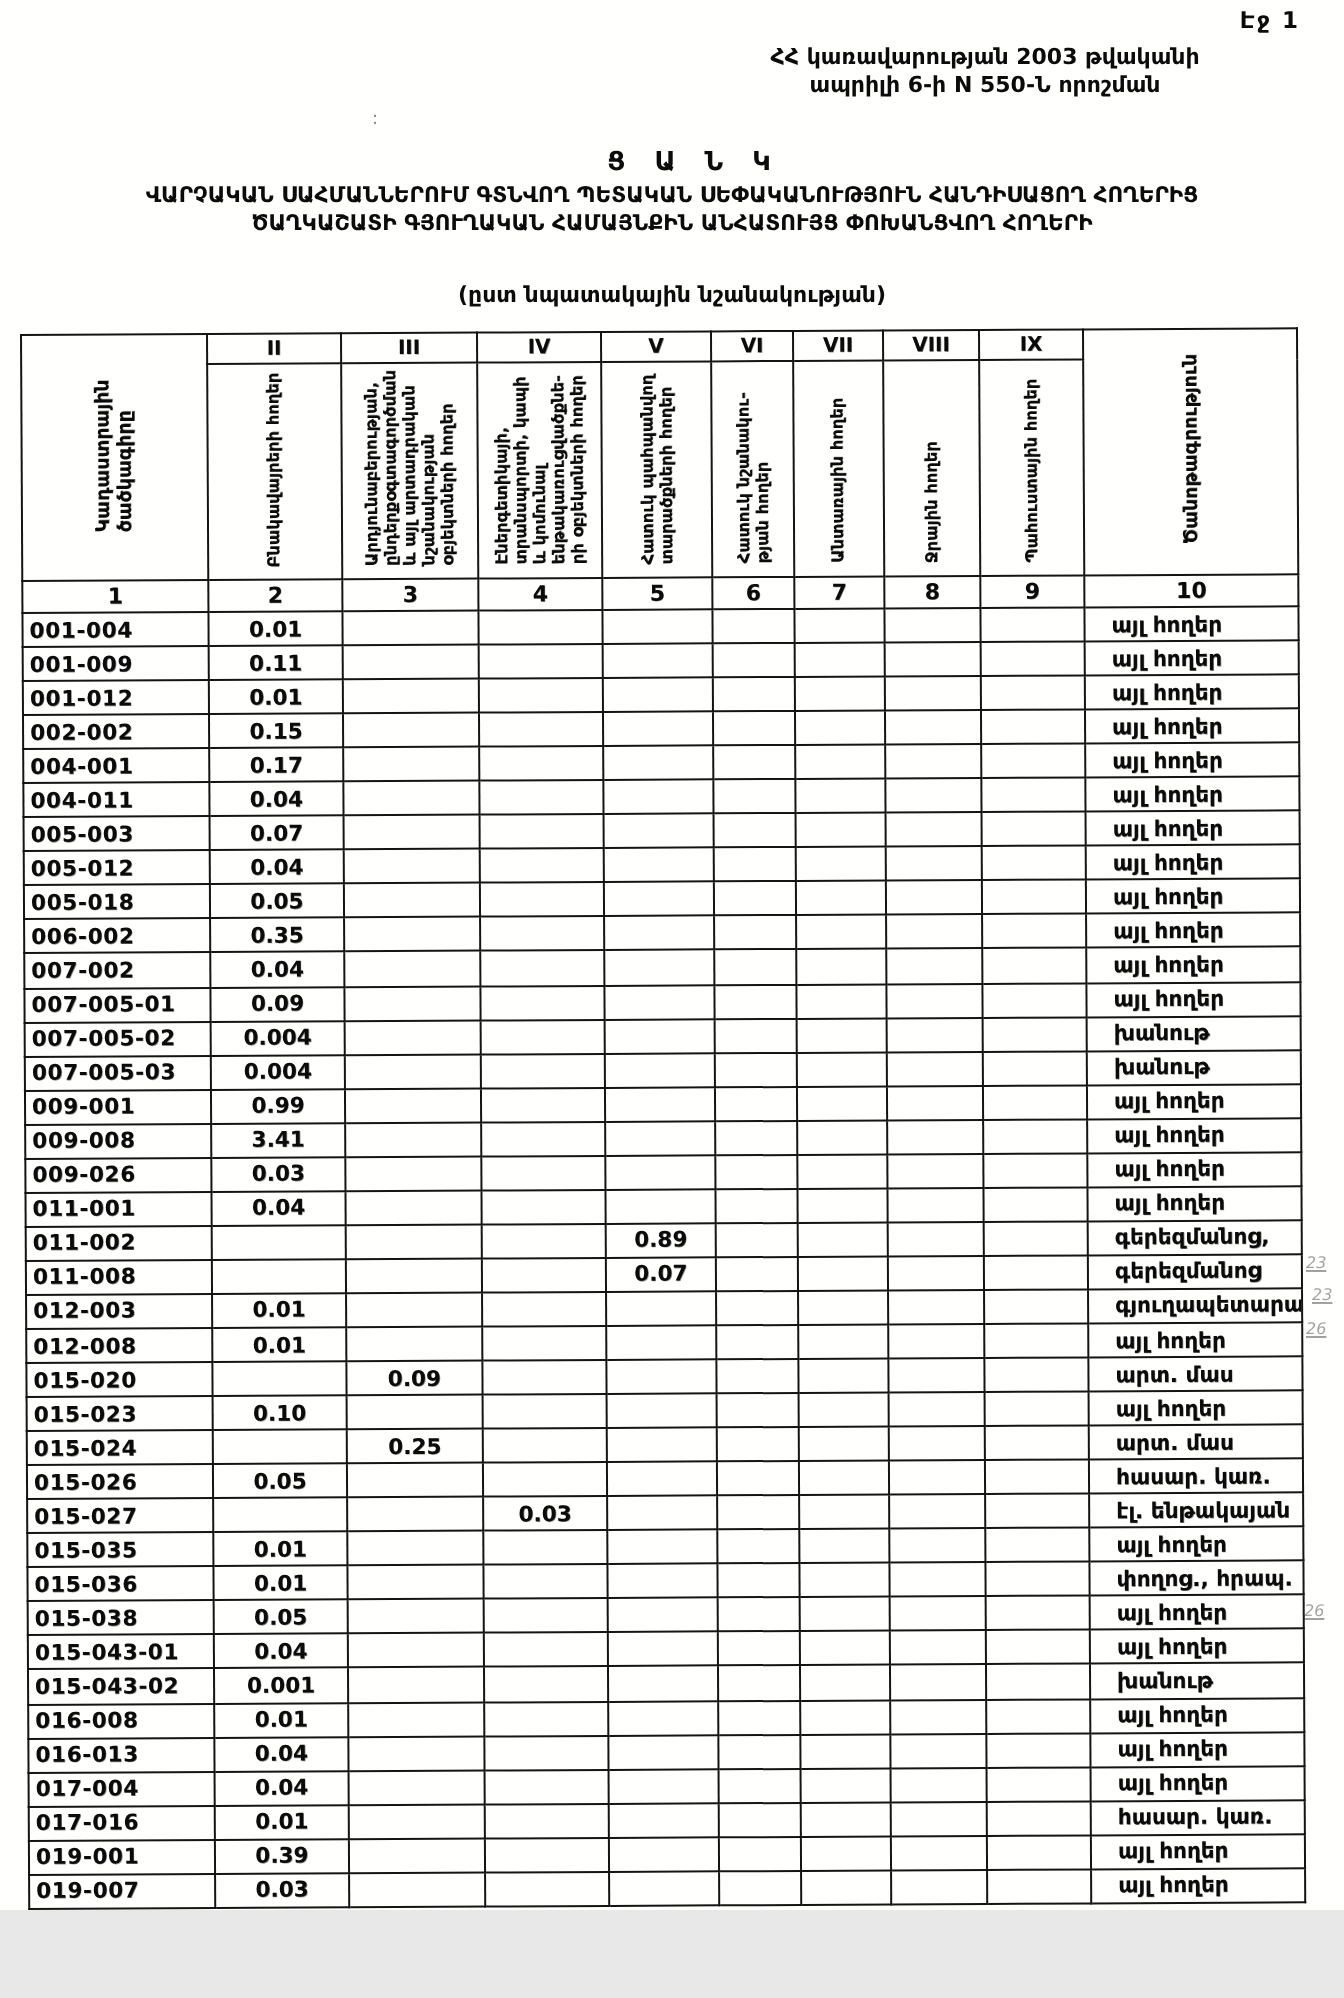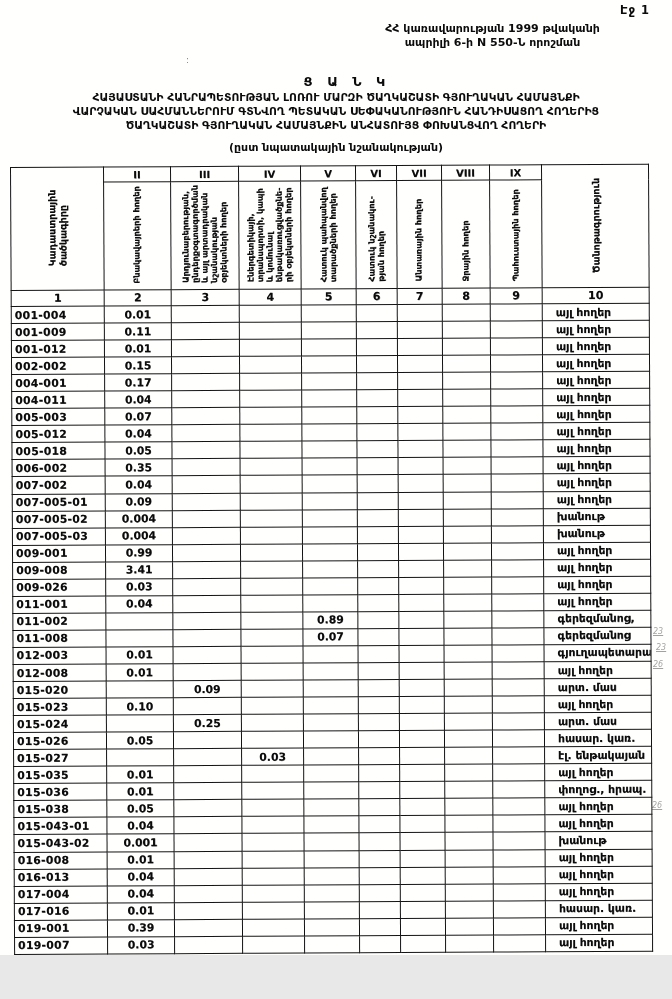--- a/index.html
+++ b/index.html
@@ -46,30 +46,29 @@
   td.c-note{text-align:left;padding-left:13px;font-size:10.2px;}
 </style>
 </head>
 <body>
 
 <div class="page">
 
   <div class="page-num">Էջ 1</div>
 
   <div class="appendix">
-    <div>ՀՀ կառավարության 1999 թվականի</div>
+    <div>ՀՀ կառավարության 2003 թվականի</div>
     <div>ապրիլի 6-ի N 550-Ն որոշման</div>
   </div>
 
   <div class="artifact-colon">:</div>
 
   <div class="title-word">Ց Ա Ն Կ</div>
 
   <div class="title">
-    <div>ՀԱՅԱՍՏԱՆԻ ՀԱՆՐԱՊԵՏՈՒԹՅԱՆ ԼՈՌՈՒ ՄԱՐԶԻ ԾԱՂԿԱՇԱՏԻ ԳՅՈՒՂԱԿԱՆ ՀԱՄԱՅՆՔԻ</div>
     <div>ՎԱՐՉԱԿԱՆ ՍԱՀՄԱՆՆԵՐՈՒՄ ԳՏՆՎՈՂ ՊԵՏԱԿԱՆ ՍԵՓԱԿԱՆՈՒԹՅՈՒՆ ՀԱՆԴԻՍԱՑՈՂ ՀՈՂԵՐԻՑ</div>
     <div>ԾԱՂԿԱՇԱՏԻ ԳՅՈՒՂԱԿԱՆ ՀԱՄԱՅՆՔԻՆ ԱՆՀԱՏՈՒՅՑ ՓՈԽԱՆՑՎՈՂ ՀՈՂԵՐԻ</div>
   </div>
 
   <div class="subtitle">(ըստ նպատակային նշանակության)</div>
 
   <div class="tblwrap">
     <table>
       <colgroup>
         <col style="width:93px">

